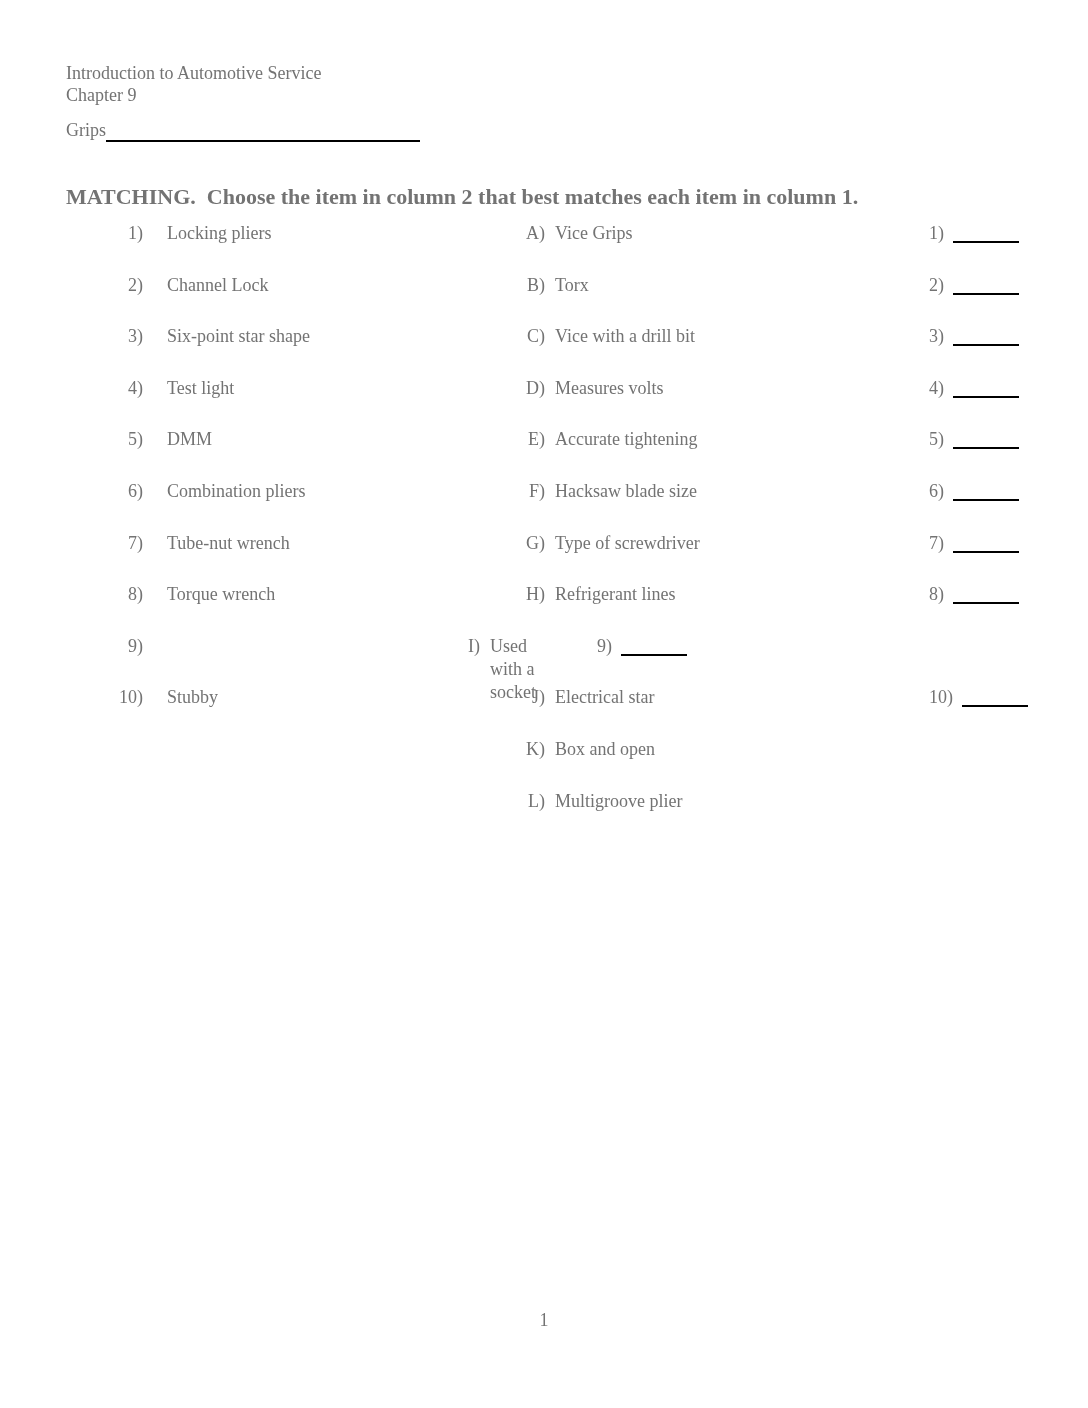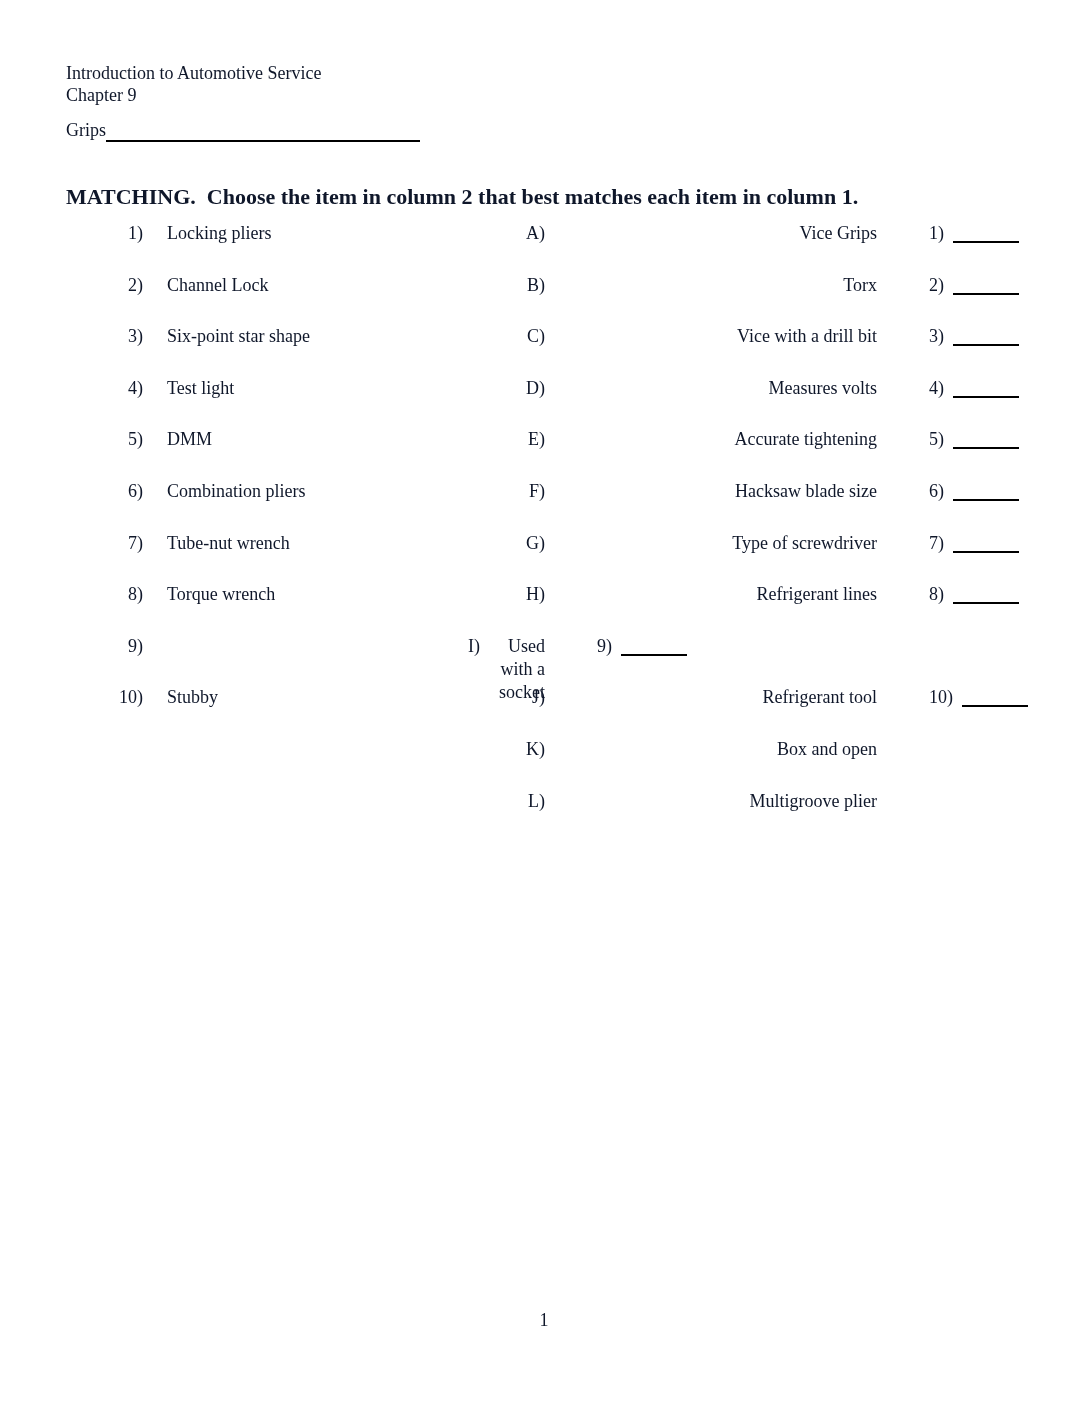--- a/index.html
+++ b/index.html
@@ -1,21 +1,21 @@
 <!DOCTYPE html>
 <html><head>
 <meta charset="utf-8">
 <style>
   html, body { margin: 0; padding: 0; background: #ffffff; }
   .page {
     position: relative;
     width: 1088px;
     height: 1408px;
     background: #ffffff;
-    color: #0f172a;
+    color: #737373;
     font-family: "Liberation Serif", "DejaVu Serif", serif;
     overflow: hidden;
   }
   .header {
     position: absolute;
     left: 66px;
     top: 62px;
     font-size: 18px;
     line-height: 22px;
   }
@@ -50,21 +50,21 @@
     display: grid;
     grid-template-columns: 143px 337px 65px 332px auto;
     height: 51.6px;
     font-size: 18px;
     line-height: 23px;
     align-items: start;
   }
   .c-num    { text-align: right; }
   .c-item   { padding-left: 24px; }
   .c-letter { text-align: right; }
-  .c-opt    { padding-left: 10px; text-align: right; }
+  .c-opt    { padding-left: 10px; }
   .c-ans    { padding-left: 52px; white-space: nowrap; }
   .ans-blank { width: 66px; margin-left: 9px; top: 4px; }
   .page-number {
     position: absolute;
     left: 0;
     top: 1310px;
     width: 100%;
     text-align: center;
     font-size: 18px;
   }
@@ -155,21 +155,21 @@
       <div class="c-num">9)</div>
       <div class="c-letter">I)</div>
       <div class="c-opt">Used with a socket</div>
       <div class="c-ans"><span>9)</span><span class="uline ans-blank"></span></div>
     </div>
 
     <div class="mrow">
       <div class="c-num">10)</div>
       <div class="c-item">Stubby</div>
       <div class="c-letter">J)</div>
-      <div class="c-opt">Refrigerant tool</div>
+      <div class="c-opt">Electrical star</div>
       <div class="c-ans"><span>10)</span><span class="uline ans-blank"></span></div>
     </div>
 
     <div class="mrow">
       <div class="c-num"></div>
       <div class="c-item"></div>
       <div class="c-letter">K)</div>
       <div class="c-opt">Box and open</div>
       <div class="c-ans"></div>
     </div>

